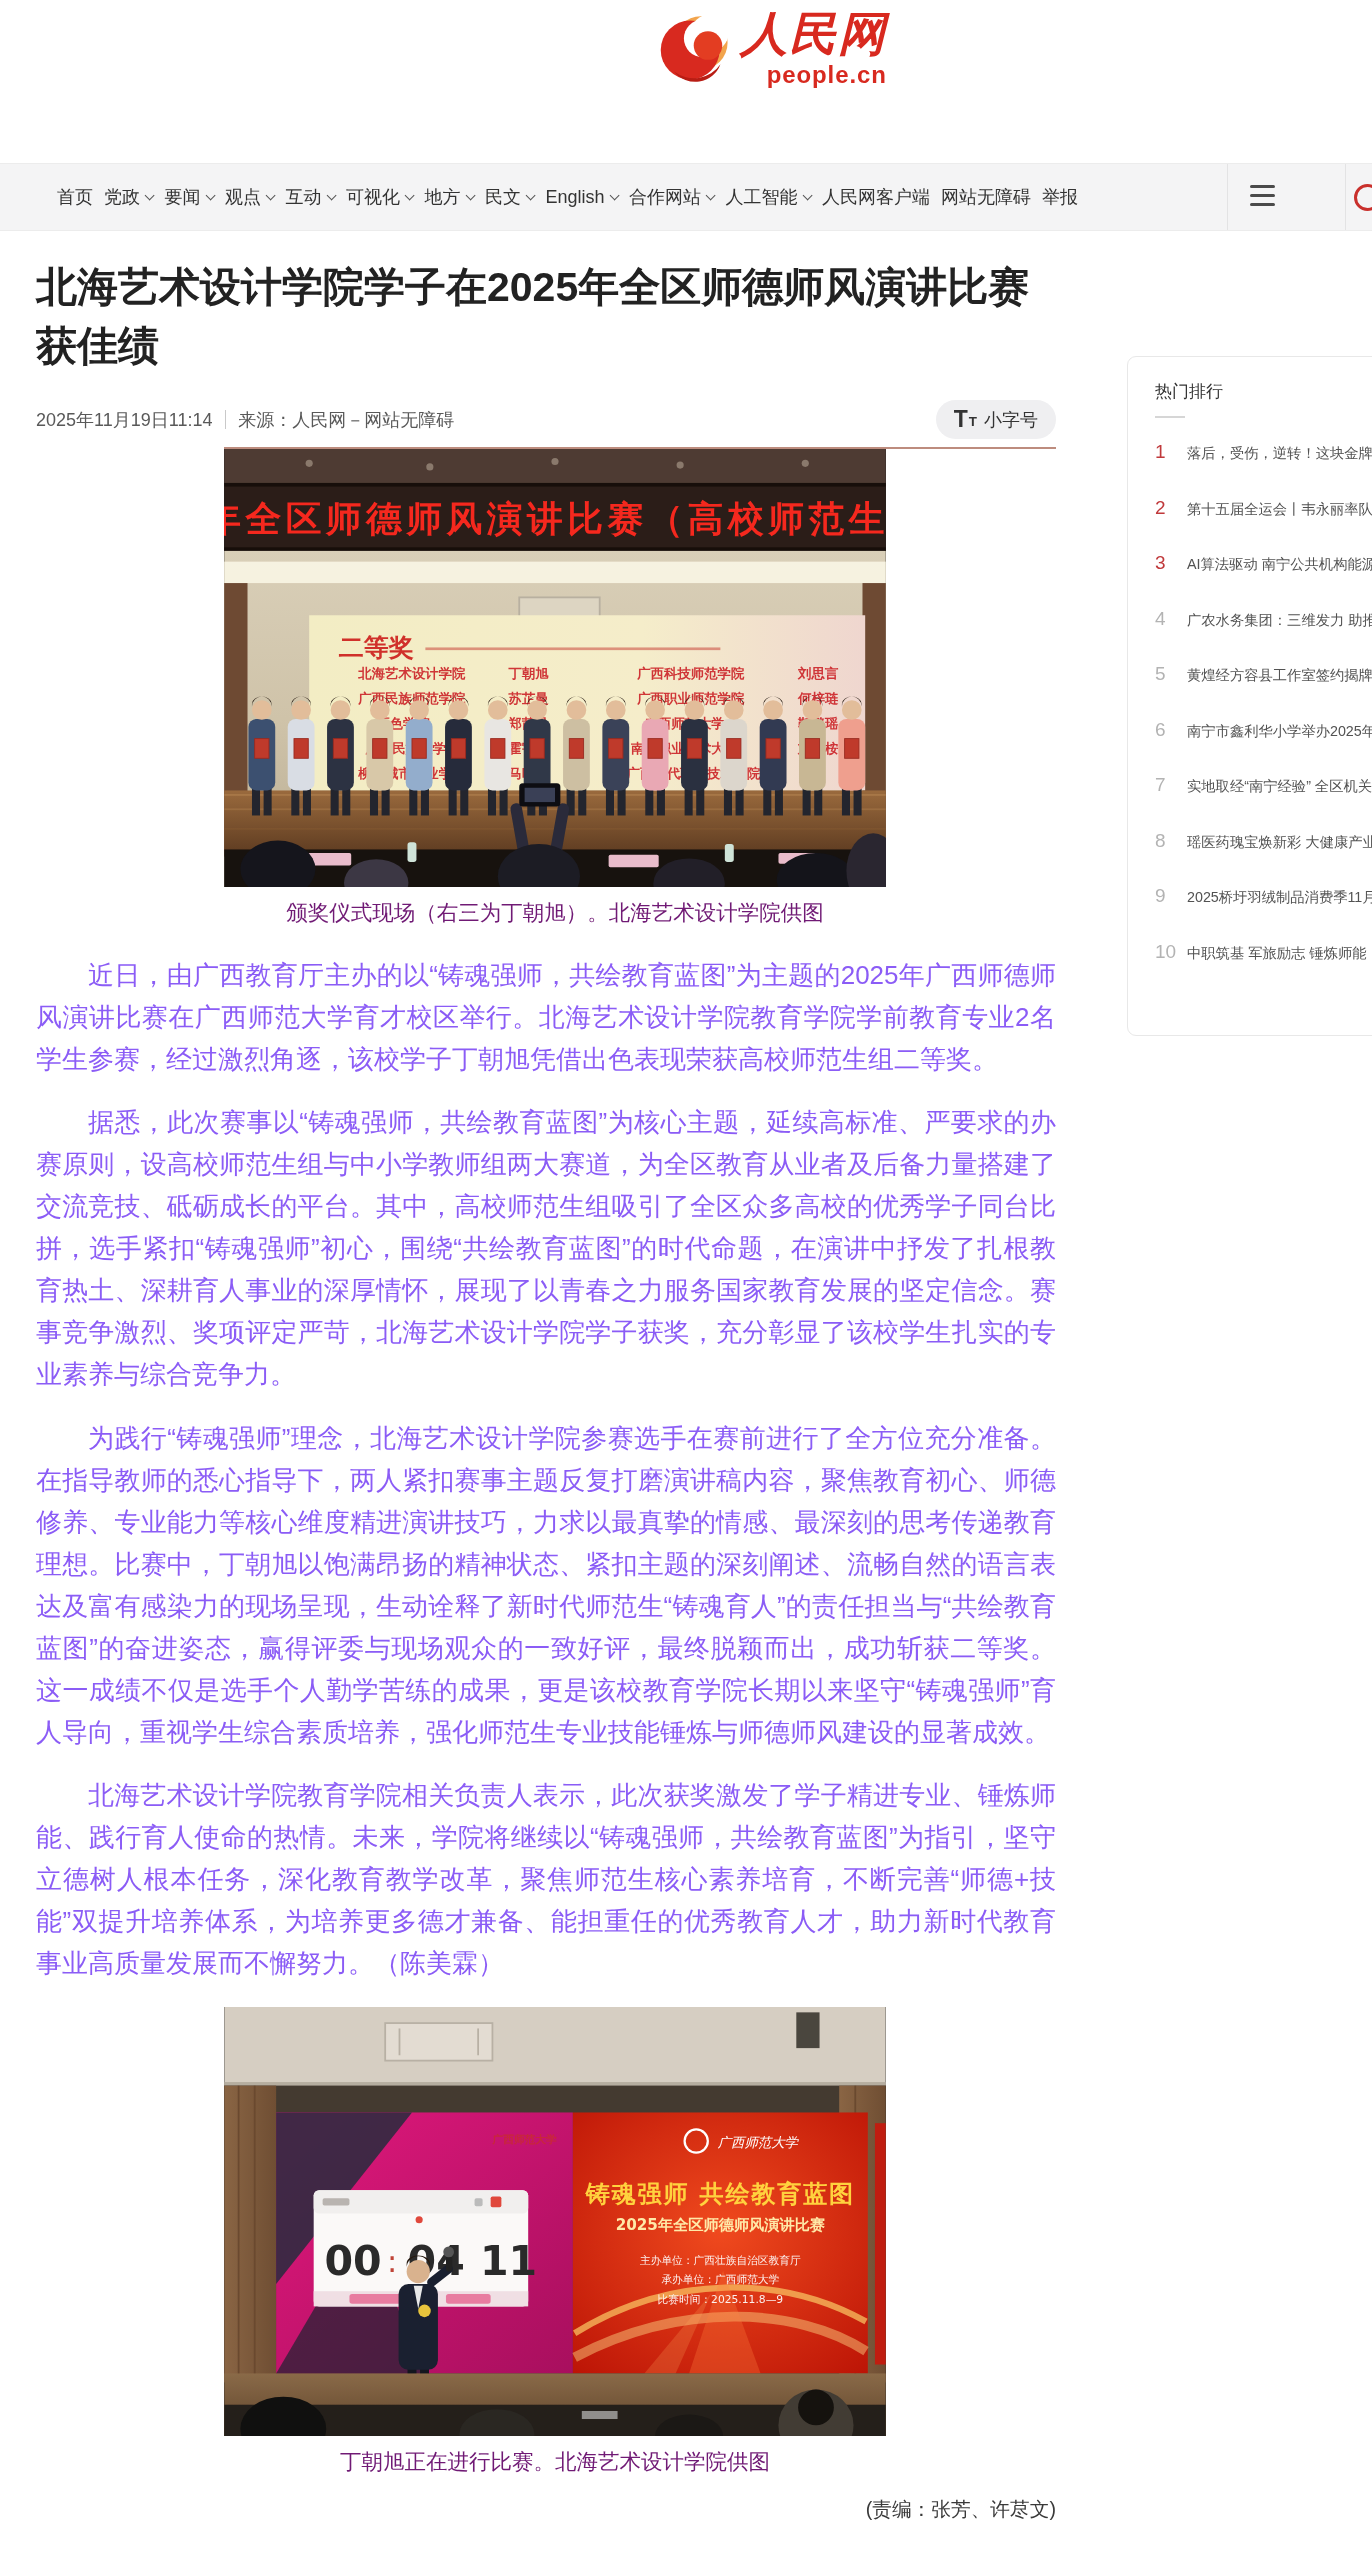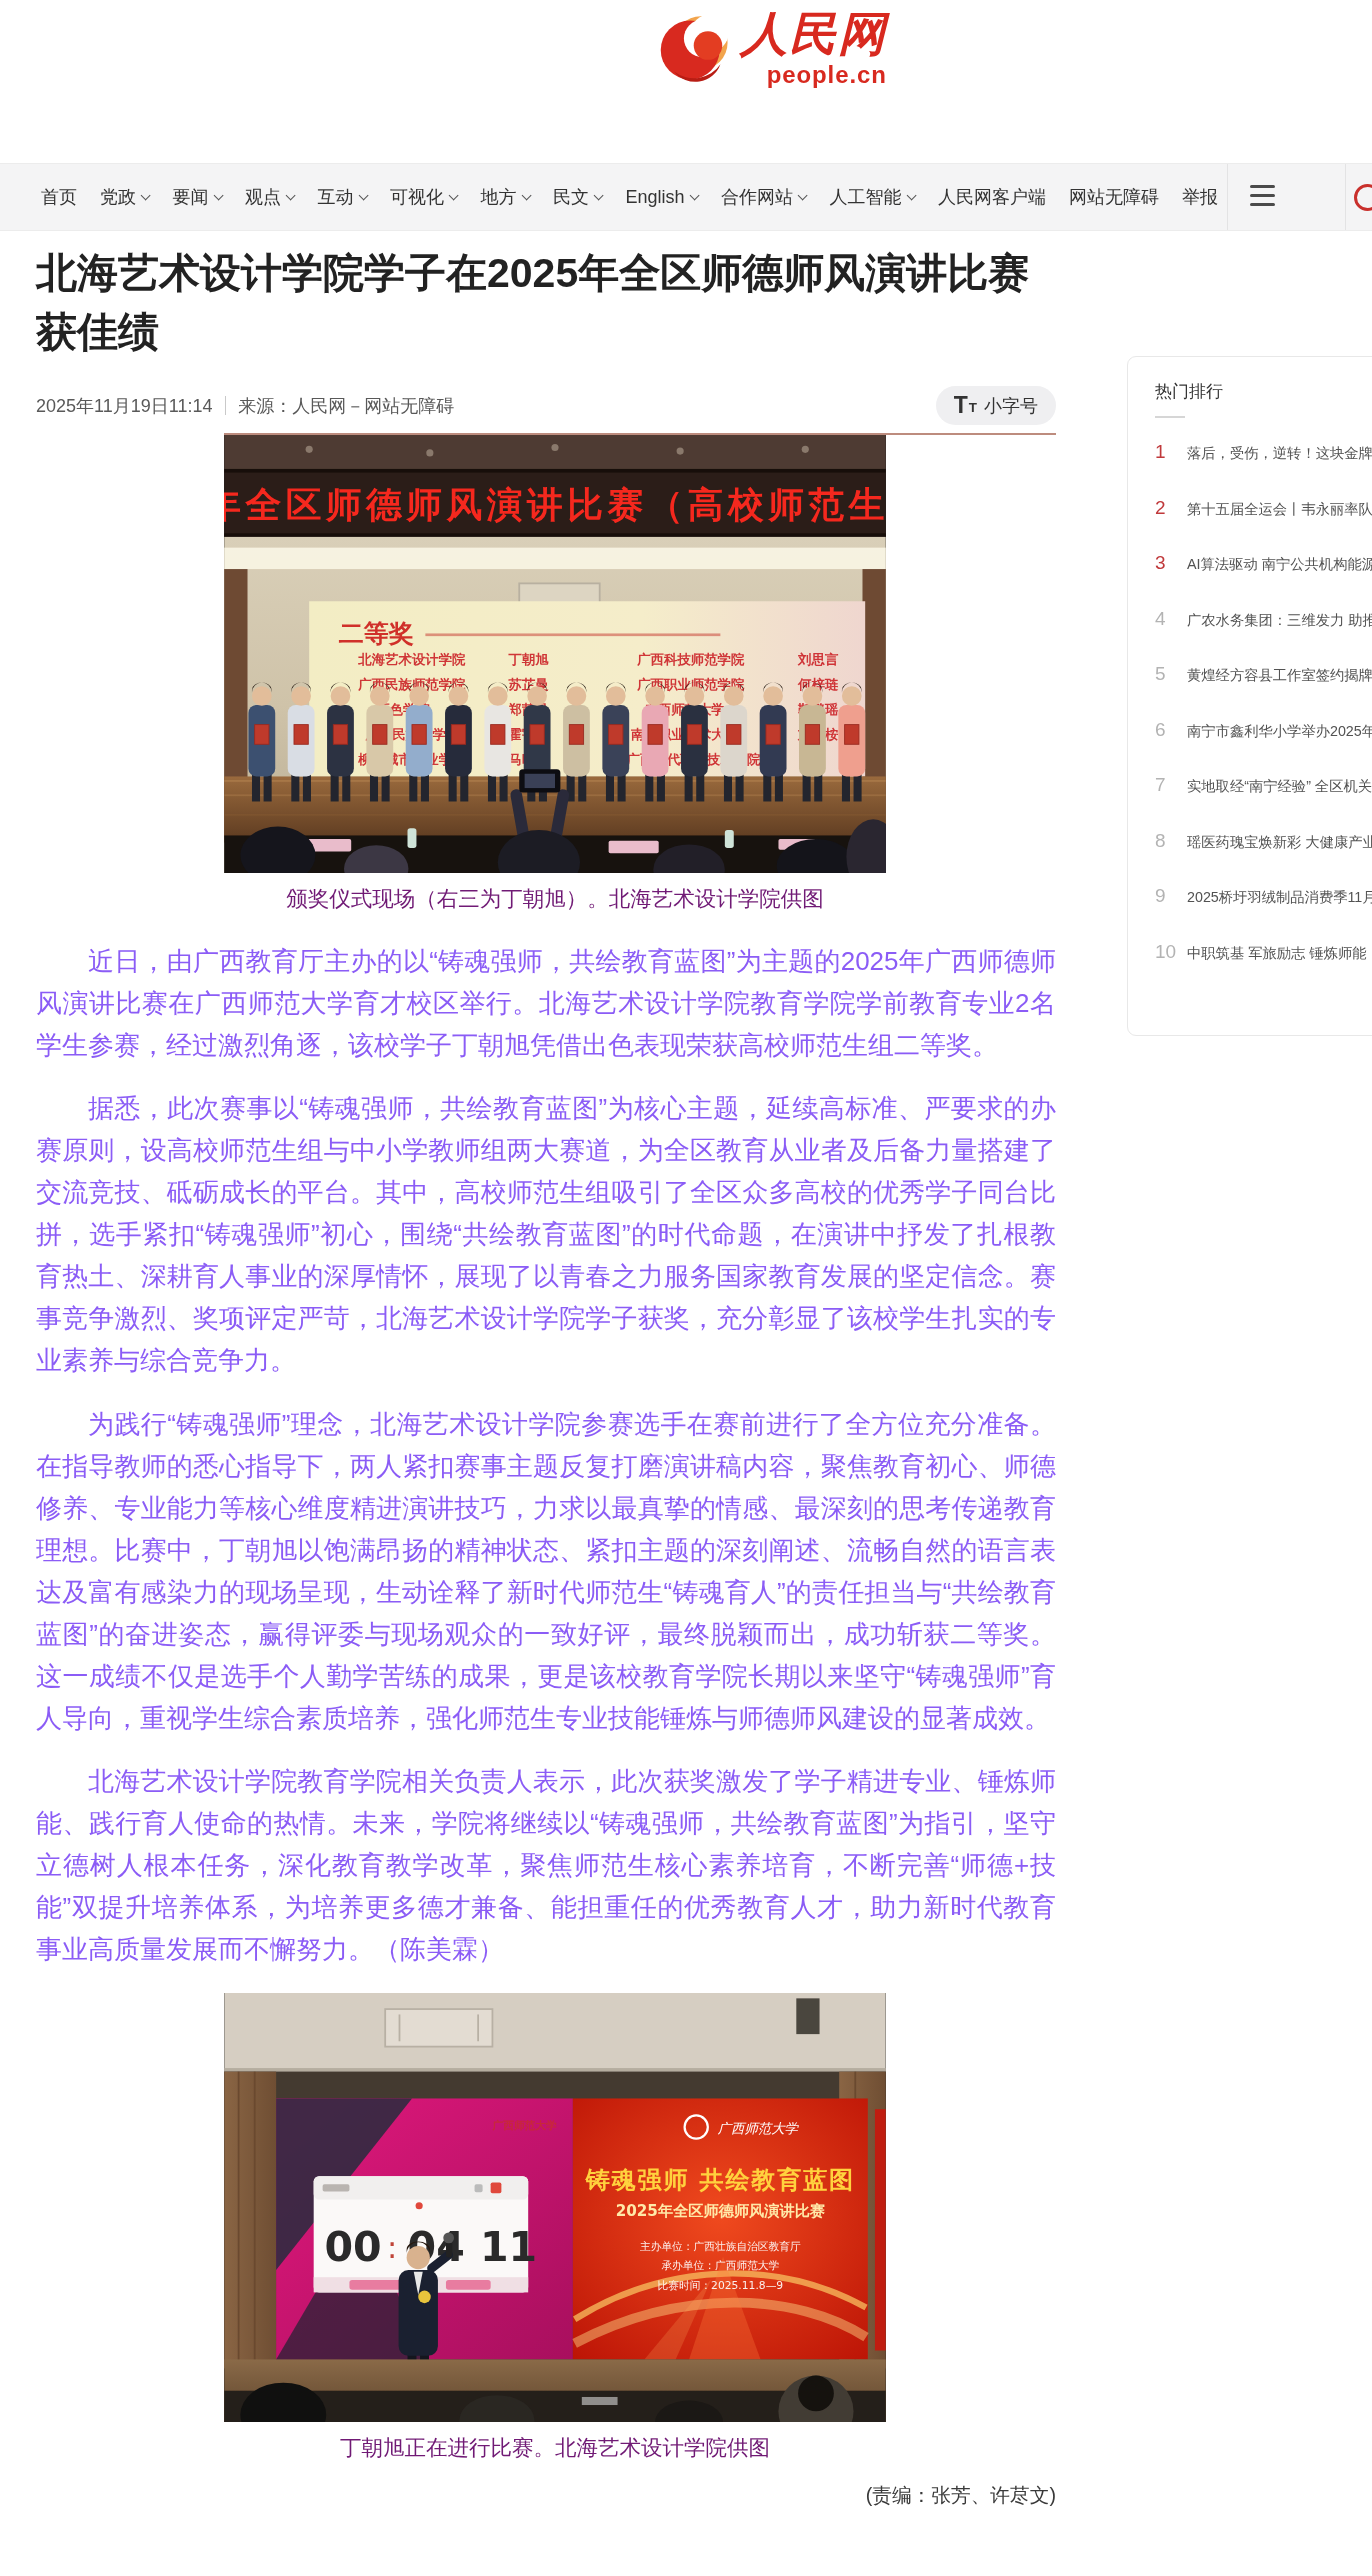--- a/index.html
+++ b/index.html
@@ -9,38 +9,38 @@
 
   
   .site-header { height:163px; background:#fff; }
   .logo { position:absolute; left:656px; top:9px; width:268px; height:85px; display:flex; align-items:flex-start; cursor:pointer; }
   .logo-text { margin-left:5.4px; }
   .logo-cn { font-family:"DejaVu Serif","Liberation Serif",serif; font-weight:bold; font-style:italic; font-size:47px; line-height:50px; color:#d8291f; letter-spacing:1.8px; }
   .logo-en { font-size:24px; font-weight:bold; color:#d8291f; text-align:right; letter-spacing:0.9px; margin-top:1.8px; }
 
   
   .main-nav { position:relative; height:68px; background:#f4f4f5; border-top:0.9px solid #ececec; border-bottom:0.9px solid #ececec; }
-  .main-nav ul { list-style:none; display:flex; align-items:center; height:100%; padding-left:41px; gap:23px; }
+  .main-nav ul { list-style:none; display:flex; align-items:center; height:100%; padding-left:41px; gap:11px;margin-left:16px; }
   .main-nav li { display:flex; align-items:center; font-size:18px; color:#333; cursor:pointer; white-space:nowrap; }
   .caret { display:inline-block; width:7.2px; height:7.2px; border-right:1.8px solid #555; border-bottom:1.8px solid #555; transform:rotate(45deg); margin-left:6.3px; margin-top:-3.6px; }
   .nav-divider { position:absolute; top:0; width:0.9px; height:100%; background:#e3e3e4; }
   .nav-divider.d1 { left:1227px; }
   .nav-divider.d2 { left:1345px; }
   .hamburger { position:absolute; left:1250px; top:19.7px; width:27px; height:29px; background:none; border:none; cursor:pointer; }
   .hamburger .bar { display:block; width:25px; height:3.6px; background:#4a4a4a; border-radius:1.8px; margin-bottom:5.4px; }
   .search-circle { position:absolute; left:1354px; top:19.7px; width:27px; height:27px; border:3.6px solid #c9302c; border-radius:50%; cursor:pointer; }
 
   
   .breadcrumb { padding:25px 0 18px 39px; font-size:14.3px; color:#9c9c9c; border-bottom:0.9px solid #ececec; }
   .breadcrumb a { color:#9c9c9c; text-decoration:none; cursor:pointer; }
   .breadcrumb .sep { margin:0 7.2px; }
 
   
   .article { margin:0 317px 0 36px; width:1020px; }
-  .article h1 { margin-top:13px; font-size:41px; line-height:59px; font-weight:bold; color:#222; }
+  .article h1 { margin-top:27px; font-size:41px; line-height:59px; font-weight:bold; color:#222; }
   .meta { margin-top:23px; display:flex; align-items:center; justify-content:space-between; height:41px;gap:28px; }
   .meta-left { display:flex; align-items:center; font-size:18px; color:#595959; }
   .vbar { width:0.9px; height:19.7px; background:#c9c9c9; margin:0 12.5px; }
   .meta-left a { color:#595959; text-decoration:none; cursor:pointer; }
   .font-pill { display:flex; align-items:center; height:39px; padding:0 18px; border:none; border-radius:19.7px; background:#efeff1; font-size:18px; color:#333; cursor:pointer; font-family:inherit; }
   .tbig { font-size:23px; font-weight:bold; line-height:1; }
   .tsmall { font-size:13.4px; font-weight:bold; line-height:1; margin:5.4px 7.2px 0 0.9px; }
 
   .fig { display:block; }
   .fig1 { margin:7.2px 0 0 188px; width:832px; border-top:2.7px solid #bd8c7e; }

